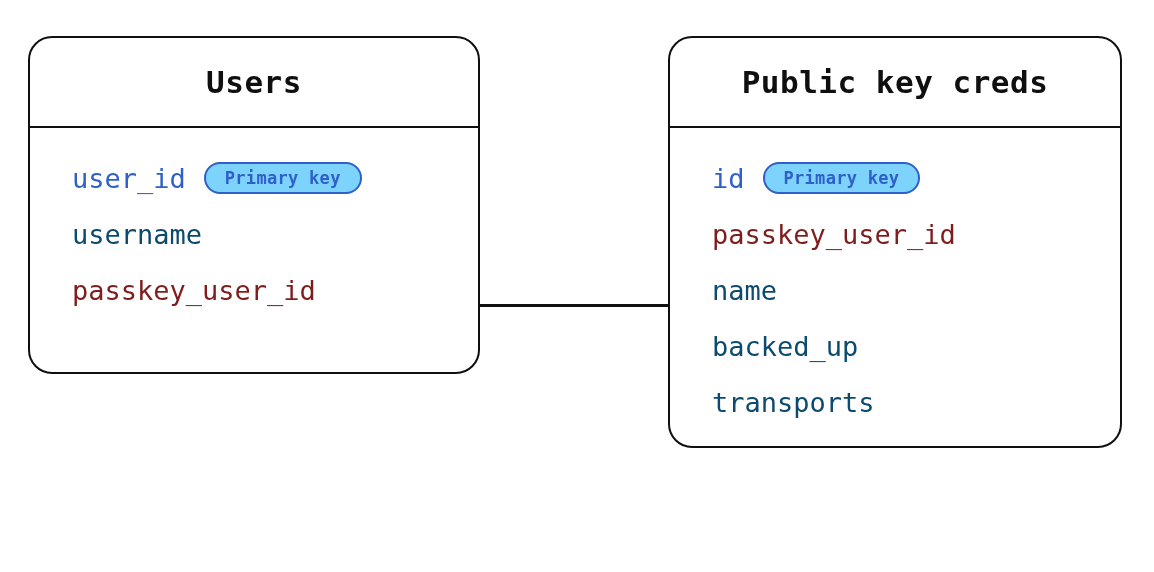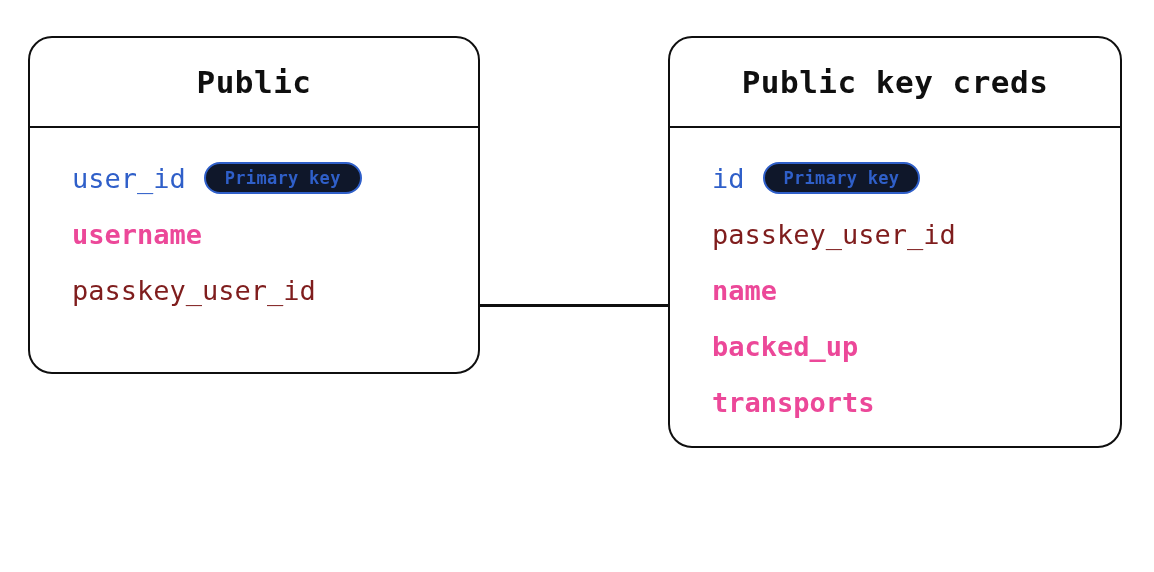--- a/index.html
+++ b/index.html
@@ -69,33 +69,33 @@
 
   .field-name {
     font-family: "DejaVu Sans Mono", "Liberation Mono", monospace;
     font-size: 27px;
     line-height: 1;
     color: #0f0f0f;
     white-space: nowrap;
   }
   .field-name.pk      { color: #2f5fc9; }
   .field-name.fk      { color: #7f1d1d; }
-  .field-name.plain   { color: #ec4899; font-weight: bold; }
+  .field-name.plain   { color: #0c4a6e; }
 
   .pk-badge {
     margin-left: 18px;
     display: inline-flex;
     align-items: center;
     justify-content: center;
     box-sizing: border-box;
     height: 32px;
     padding: 0 19px;
     border: 2px solid #2f5fc9;
     border-radius: 16px;
-    background: #0f172a;
+    background: #7dd3fc;
   }
   .pk-badge-label {
     font-family: "DejaVu Sans Mono", "Liberation Mono", monospace;
     font-size: 17px;
     font-weight: bold;
     color: #2f5fc9;
     line-height: 1;
     letter-spacing: 0.3px;
     white-space: nowrap;
   }
@@ -107,21 +107,21 @@
 </style>
 </head>
 <body>
 
 <div id="erd-canvas">
 
   <div class="relationship-line" style="left:478px; top:304px; width:192px; height:3px;"></div>
 
   <div class="entity" style="left:28px; top:36px; width:452px; height:338px;">
     <div class="entity-header">
-      <span class="entity-title">Public</span>
+      <span class="entity-title">Users</span>
     </div>
     <div class="entity-fields">
 
       <div class="field-row">
         <span class="field-name pk">user_id</span>
         <span class="pk-badge">
           <span class="pk-badge-label">Primary key</span>
         </span>
       </div>
 

